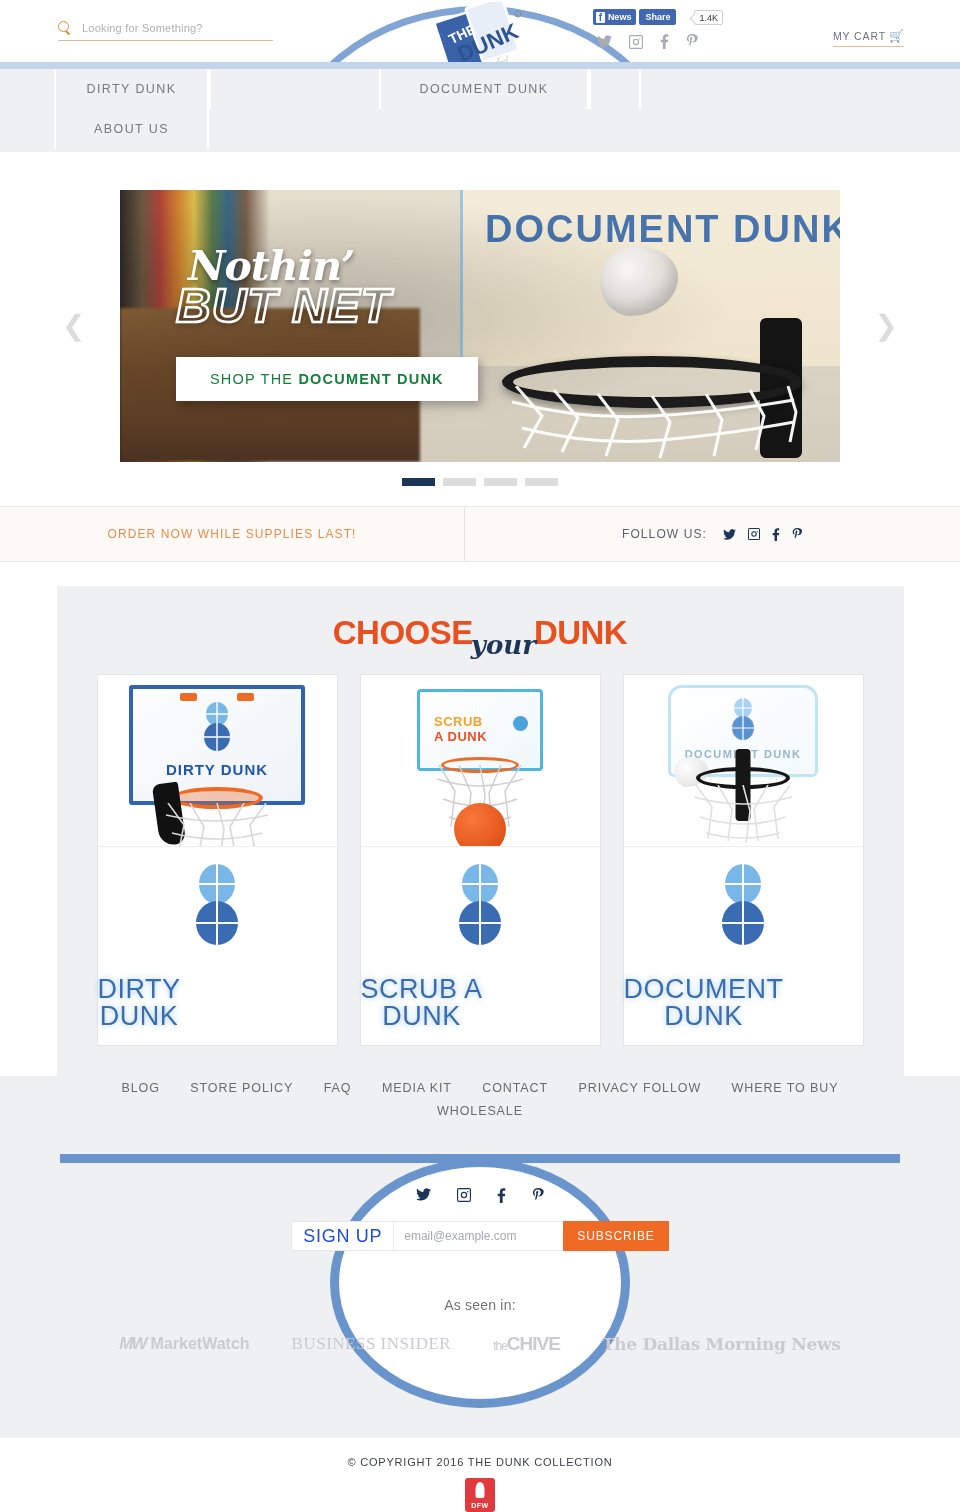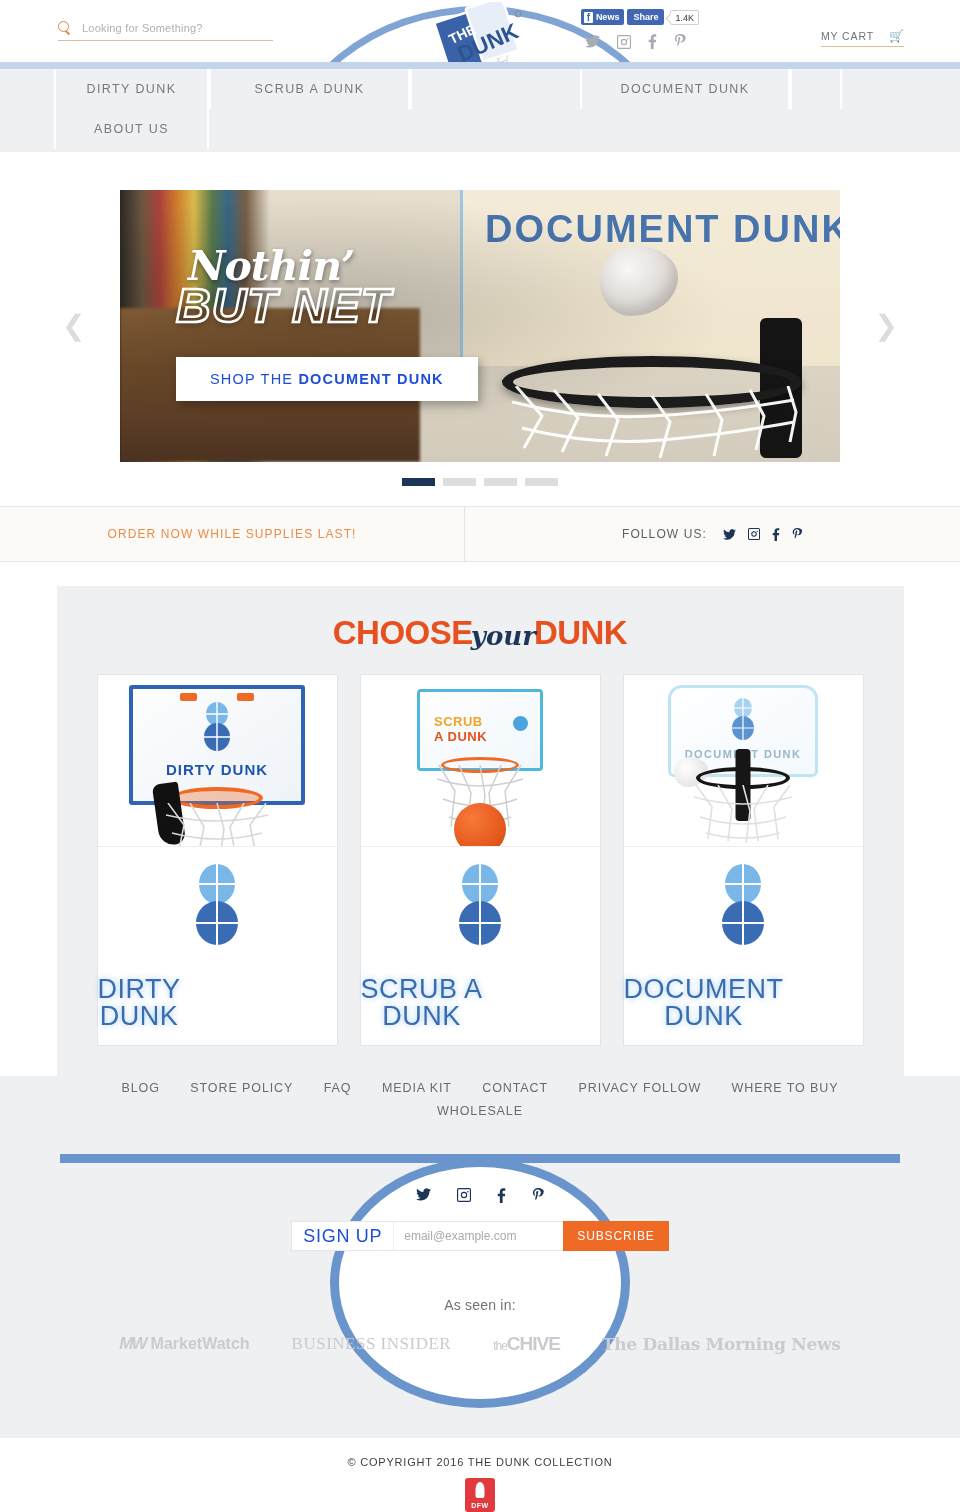--- a/index.html
+++ b/index.html
@@ -124,21 +124,21 @@
     font-size: 9px;
     font-weight: bold;
     height: 16px;
     line-height: 16px;
     padding: 0 6px;
     border-radius: 2px;
     margin-left: 3px;
   }
   .fb-count {
     position: relative;
-    margin-left: 6px;
+    margin-left: 18px;
     border: 1px solid #cfcfcf;
     background: #fff;
     border-radius: 2px;
     font-size: 9px;
     color: #333;
     height: 15px;
     line-height: 14px;
     padding: 0 4px;
   }
   .fb-count::before {
@@ -162,21 +162,21 @@
   .soc svg { display: block; fill: #a8abb2; }
 
   
   .cart-wrap {
     margin-top: 30px;
     margin-right: 56px;
     display: flex;
     align-items: center;
     border-bottom: 1px solid #d9bf9a;
     padding-bottom: 4px;
-    gap: 15px;
+    gap: 3px;
     cursor: pointer;
   }
   .cart-label {
     font-size: 10.5px;
     color: #6e7378;
     letter-spacing: .9px;
   }
   .cart-icon { color: #e8751a; font-size: 12px; line-height: 12px; }
 
   
@@ -343,21 +343,21 @@
     letter-spacing: 1px;
     color: transparent;
     -webkit-text-stroke: 2.5px #ffffff;
     margin-top: -4px;
     text-shadow: 0 2px 7px rgba(0,0,0,.35);
   }
   .hero-cta {
     display: inline-block;
     margin-top: 28px;
     background: #ffffff;
-    color: #1d4ed8;
+    color: #15803d;
     font-size: 14.5px;
     font-weight: bold;
     letter-spacing: 1.2px;
     padding: 14px 34px;
     box-shadow: 3px 4px 9px rgba(0,0,0,.28);
     cursor: pointer;
   }
   .hero-cta .light { font-weight: normal; }
   .hero-arrow {
     position: absolute;
@@ -450,21 +450,21 @@
   }
   .choose-title .w2 {
     font-family: "DejaVu Serif", serif;
     font-style: italic;
     font-weight: bold;
     font-size: 26px;
     color: #1d3557;
     vertical-align: middle;
     margin: 0 -2px;
     position: relative;
-    top: 3px;
+    top: 12px;
   }
   .cards {
     display: flex;
     justify-content: center;
     gap: 22px;
   }
   .card {
     width: 241px;
     background: #ffffff;
     border: 1px solid #e4e5e8;
@@ -894,23 +894,20 @@
     </svg>
   </div>
 </div>
 
 <div class="blue-band"></div>
 
 <div class="nav">
   <div class="nav-row">
     <div class="nav-tab first" style="width:155px">
       <span>DIRTY DUNK</span>
-    </div>
-    <div class="nav-tab" style="width:201px">
-      <span>SCRUB A DUNK</span>
     </div>
     <div class="nav-tab" style="width:170px;border-right:none;background:transparent"></div>
     <div class="nav-tab" style="width:210px">
       <span>DOCUMENT DUNK</span>
     </div>
     <div class="nav-tab" style="width:52px"></div>
     <div class="nav-pad"></div>
   </div>
   <div class="nav-row">
     <div class="nav-tab first" style="width:155px">

